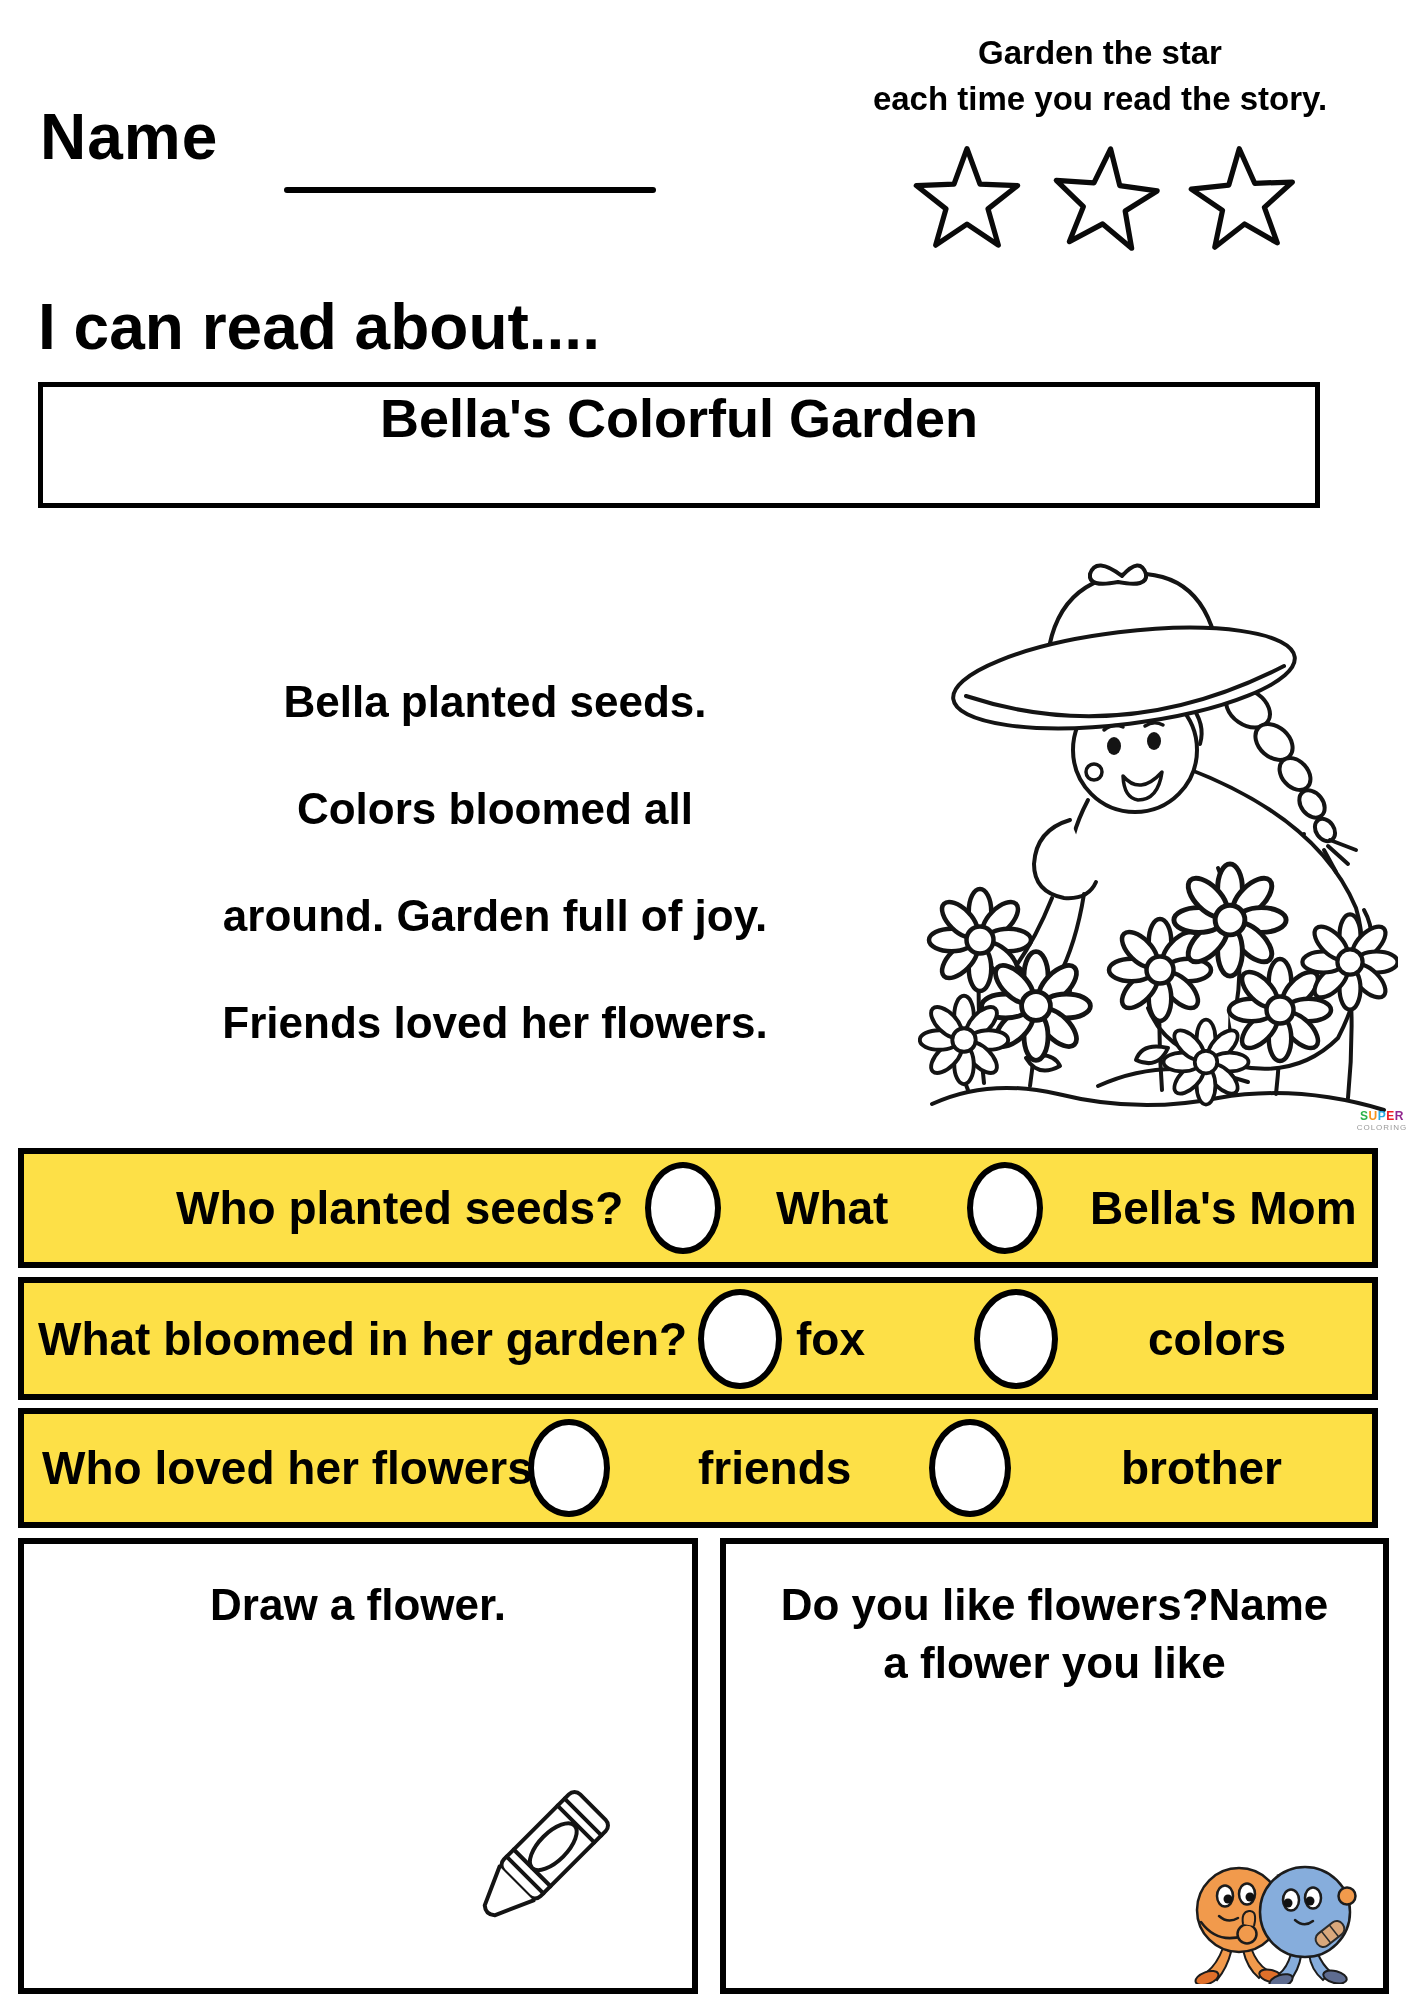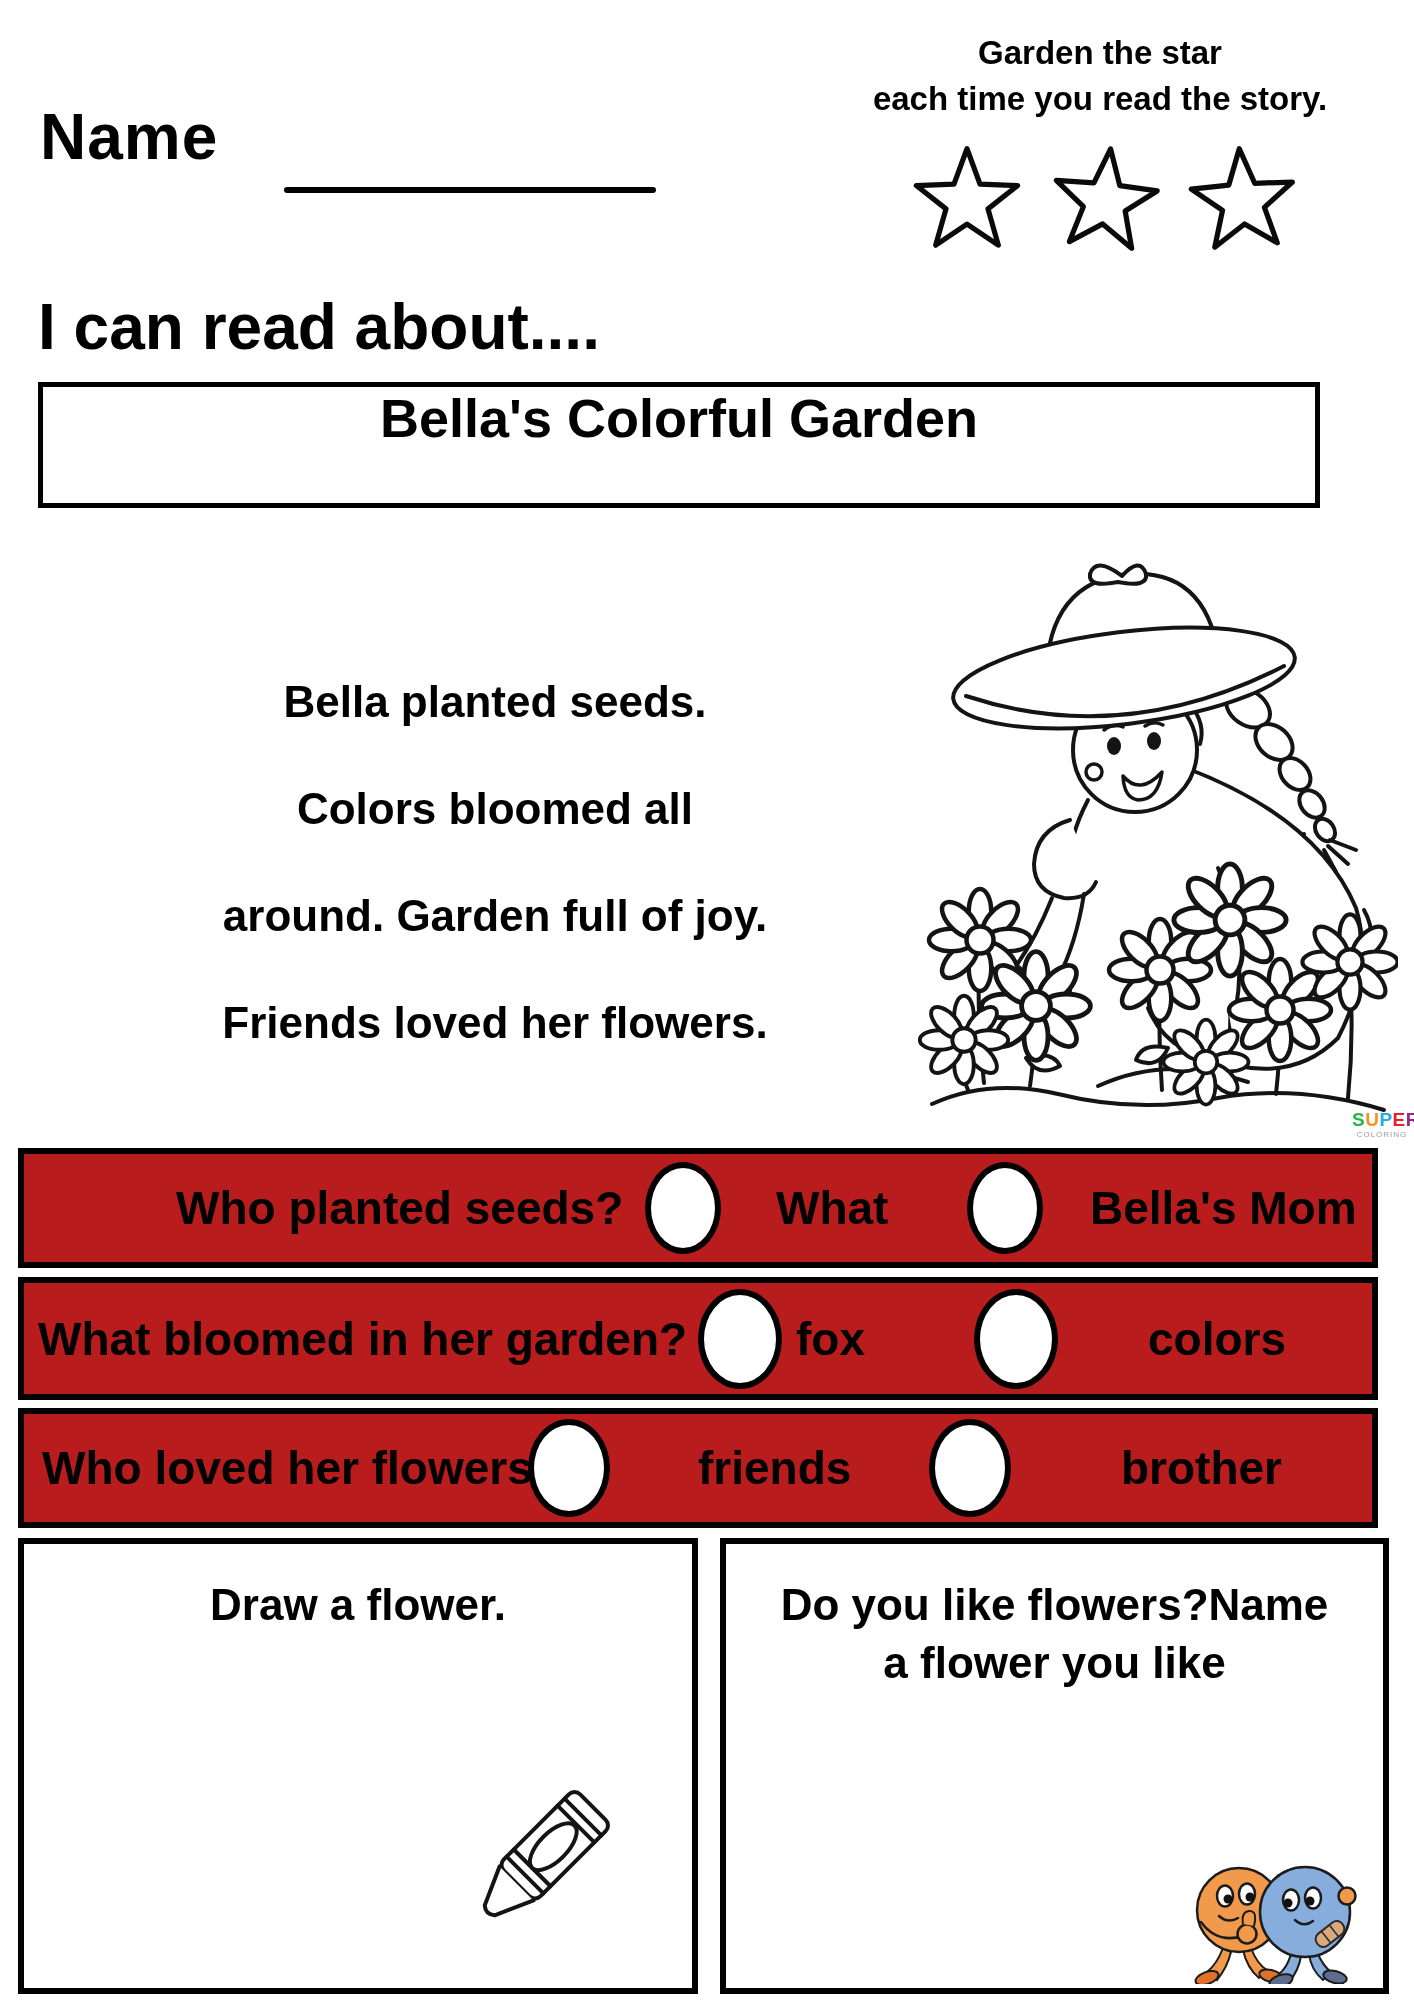--- a/index.html
+++ b/index.html
@@ -22,30 +22,30 @@
 
   .title-box{left:38px;top:382px;width:1282px;height:126px;border:5px solid #000;
     display:flex;justify-content:center;
     font-size:54px;font-weight:800;}
 
   .story{left:50px;top:648px;width:890px;text-align:center;
     font-size:44px;font-weight:800;line-height:107px;white-space:nowrap;}
 
   .girl-illu{left:918px;top:538px;}
   .watermark{left:1352px;top:1110px;width:60px;text-align:center;line-height:1;}
-  .watermark .wm1{font-size:19px;font-weight:800;letter-spacing:.5px;display:block;}
+  .watermark .wm1{font-size:12px;font-weight:800;letter-spacing:.5px;display:block;}
   .watermark .wm1 span:nth-child(1){color:#2BB24C;}
   .watermark .wm1 span:nth-child(2){color:#F7941D;}
   .watermark .wm1 span:nth-child(3){color:#29ABE2;}
   .watermark .wm1 span:nth-child(4){color:#ED1C24;}
   .watermark .wm1 span:nth-child(5){color:#92278F;}
   .watermark .wm2{font-size:8px;color:#9a9a9a;letter-spacing:1px;display:block;margin-top:2px;}
 
   
-  .qrow{left:18px;width:1360px;border:6px solid #000;background:#b91c1c;}
+  .qrow{left:18px;width:1360px;border:6px solid #000;background:#fde047;}
   .qrow .p,.qrow .o{position:absolute;top:50%;transform:translateY(-50%);
     font-size:46px;font-weight:800;white-space:nowrap;}
   .circle{position:absolute;top:50%;transform:translateY(-50%);
     border:6px solid #000;border-radius:50%;background:#fff;}
   #q1{top:1148px;height:120px;}
   #q2{top:1277px;height:123px;}
   #q3{top:1408px;height:120px;}
   #q1 .p{left:152px;}  #q1 .c1{left:621px;width:76px;height:92px;}  #q1 .o1{left:752px;}
   #q1 .c2{left:943px;width:76px;height:92px;}  #q1 .o2{left:1066px;}
   #q2 .p{left:14px;}   #q2 .c1{left:674px;width:84px;height:100px;} #q2 .o1{left:772px;}

